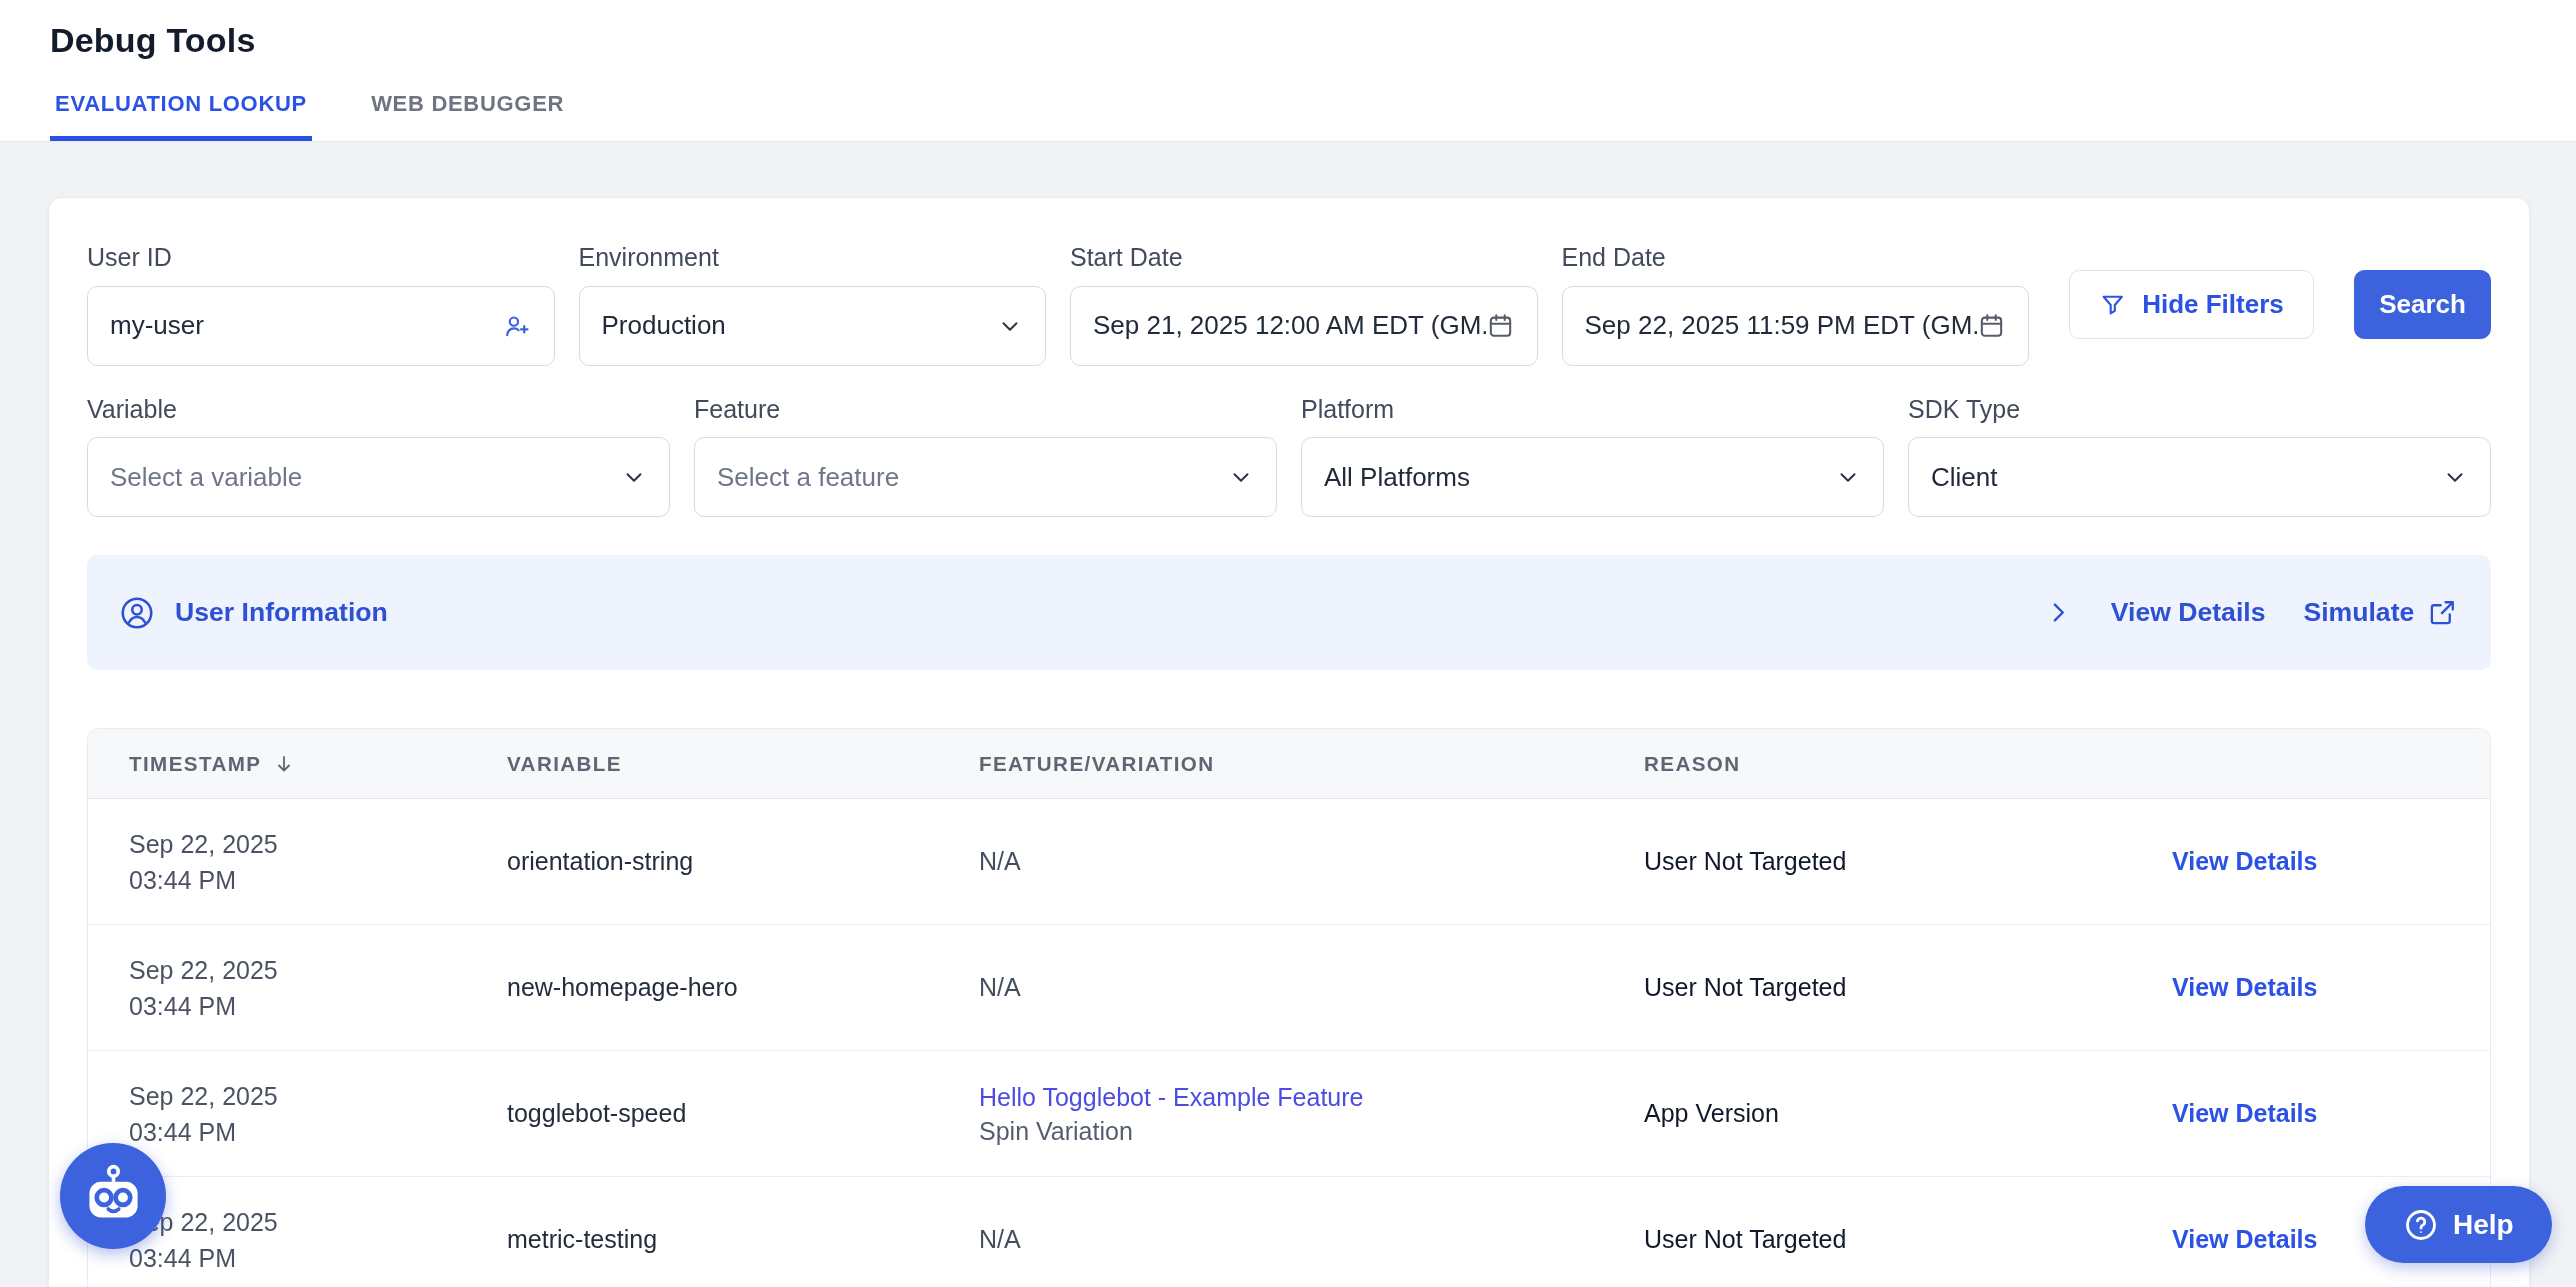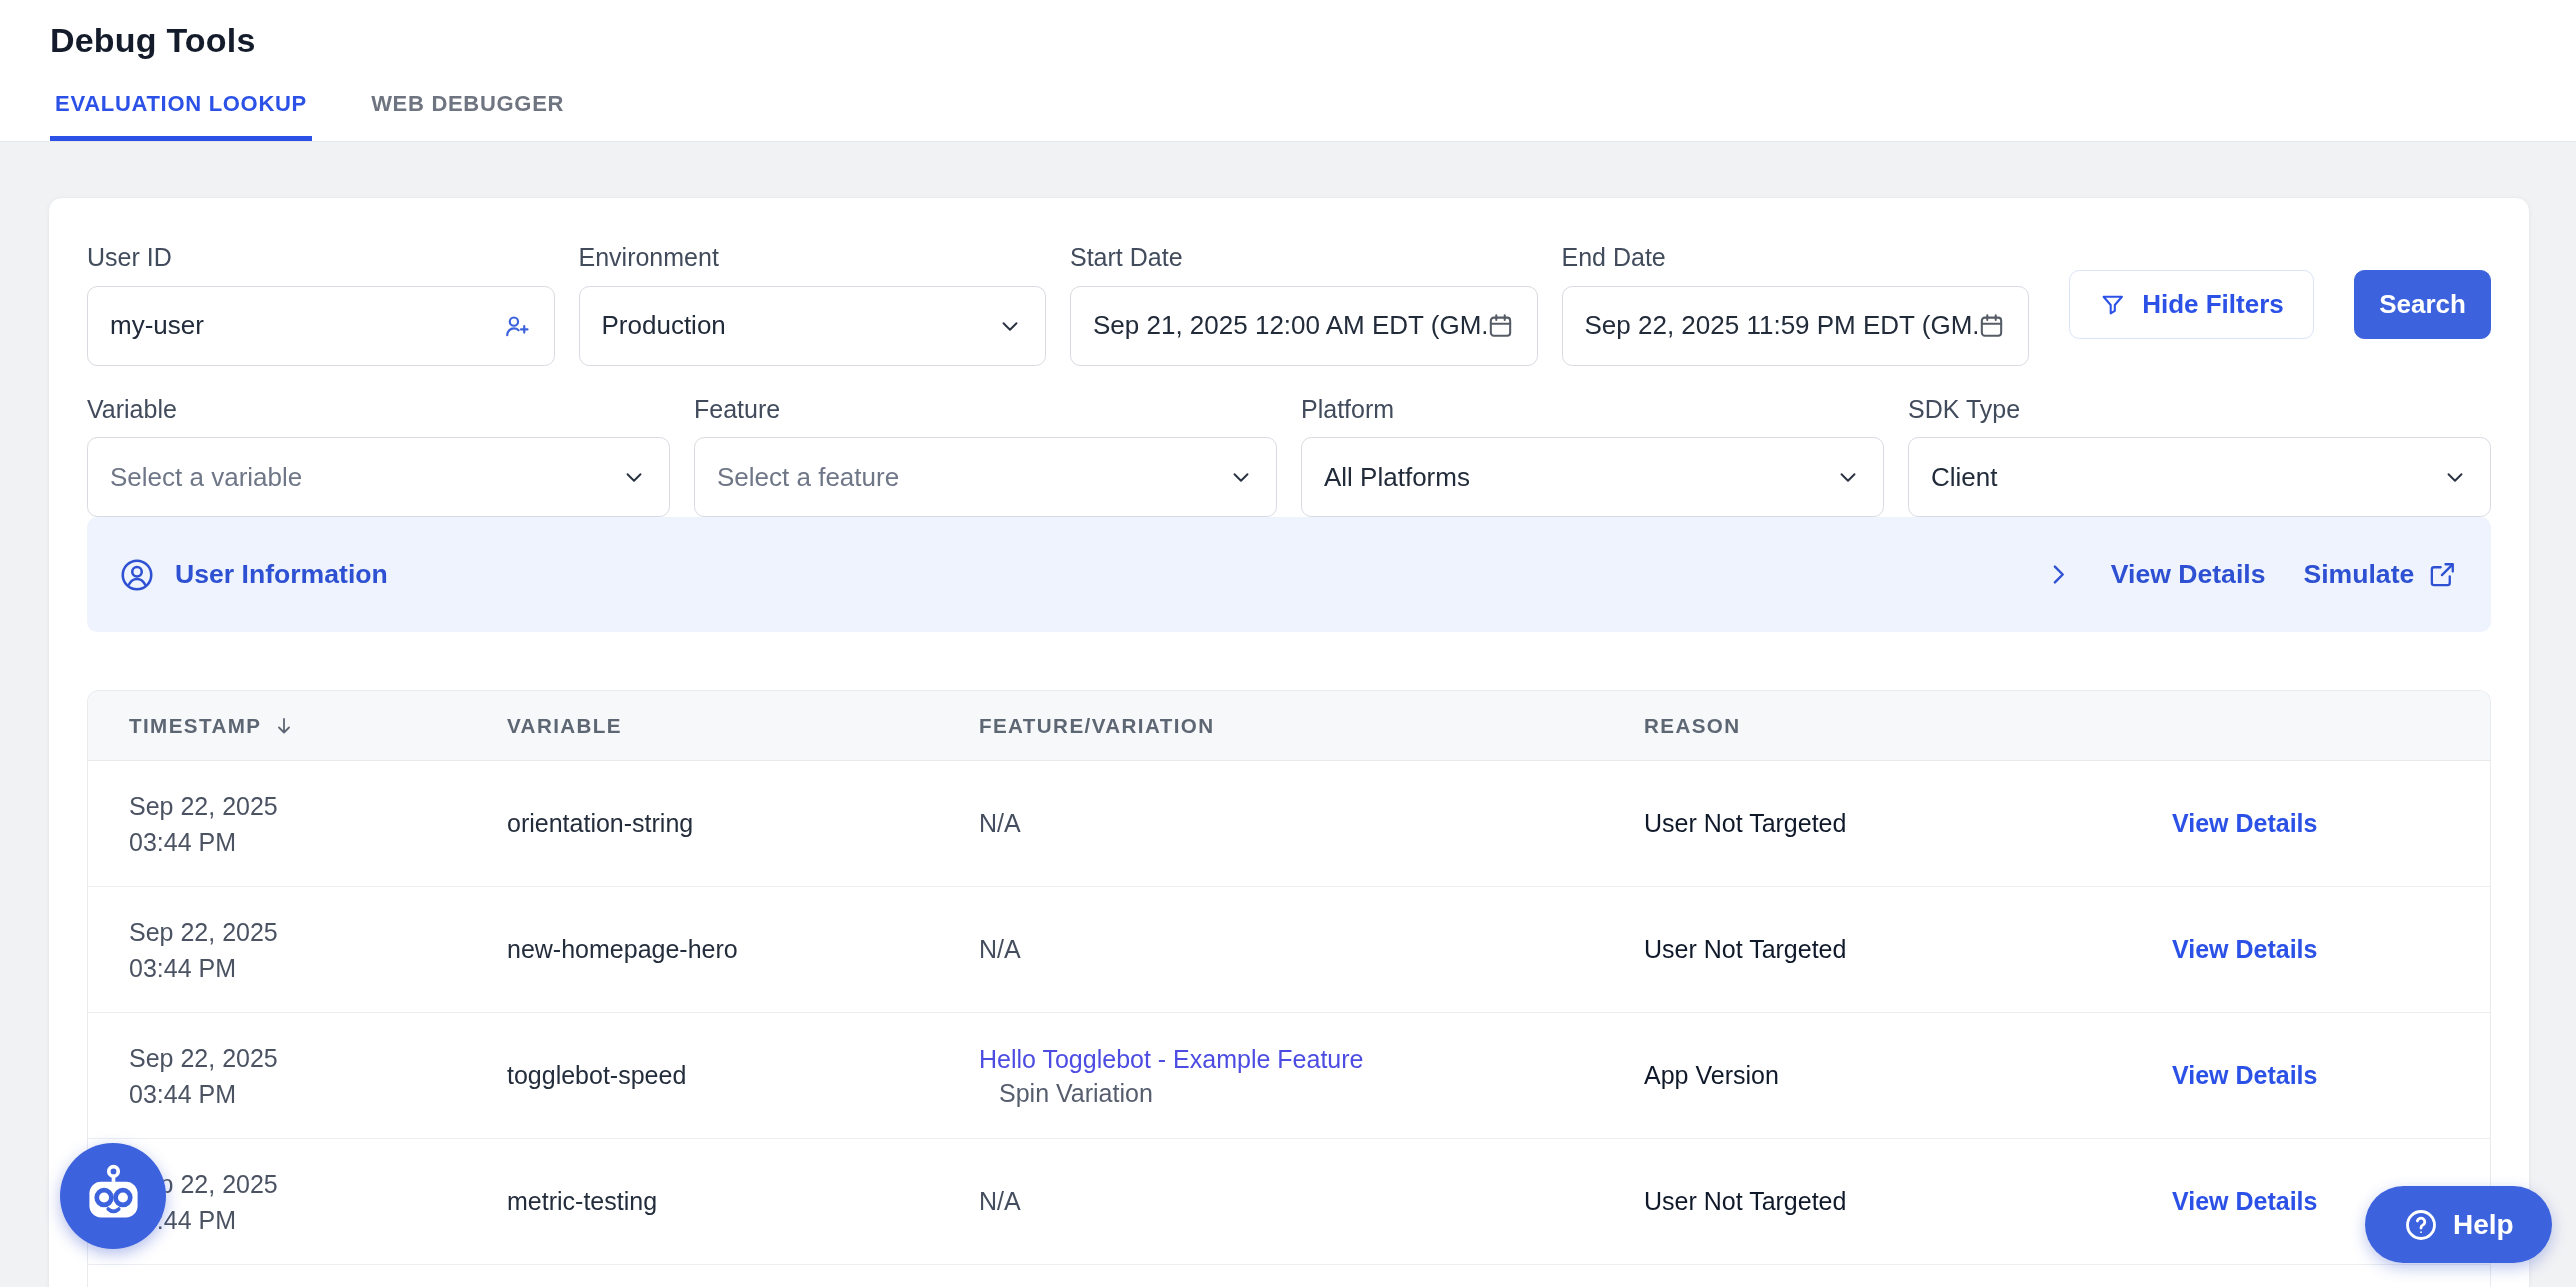--- a/index.html
+++ b/index.html
@@ -25,40 +25,40 @@
   .field-box .grow { flex:1 1 auto; min-width:0; overflow:hidden; }
   .field-box input { border:none; outline:none; font:inherit; color:#222b3a; width:100%; background:transparent; }
   .placeholder-text { color:#6e7687; }
   .icon { flex:0 0 auto; display:inline-flex; align-items:center; justify-content:center; }
 
   .btn { height:69px; border-radius:10.3px; display:flex; align-items:center; justify-content:center; gap:15.4px; font-size:26px; font-weight:600; cursor:pointer;margin-left:16px; }
   .btn-outline { width:245px; background:#fff; border:1.7px solid #dbe3f8; color:#2b51e6; }
   .btn-primary { width:137px; background:#3c62dd; border:1.7px solid #3c62dd; color:#fff; }
 
   
-  .banner { height:115px; background:#eef3fd; border-radius:10.3px; display:flex; align-items:center; padding:0 34px 0 31px; }
+  .banner { margin-top:38px; height:115px; background:#eef3fd; border-radius:10.3px; display:flex; align-items:center; padding:0 34px 0 31px; }
   .banner-left { display:flex; align-items:center; gap:19px; color:#2e50d2; font-size:26.6px; font-weight:600; }
   .banner-right { margin-left:auto; display:flex; align-items:center; gap:38px; color:#2e50d2; font-size:26.6px; font-weight:700; }
   .banner-link { display:flex; align-items:center; gap:13.7px; cursor:pointer; }
 
   
   .table { margin-top:58px; border:0.9px solid #e9ebef; border-bottom:none; border-radius:12px 12px 0 0; overflow:hidden; }
   .t-grid { display:grid; grid-template-columns:378px 472px 665px 528px 1fr; }
   .t-head { background:#f7f8fa; border-bottom:1.7px solid #e6e8ec; }
   .t-head .t-cell { height:69px; display:flex; align-items:center; font-size:20.6px; font-weight:600; letter-spacing:1.4px; color:#5d6673; }
   .t-row { border-bottom:1.7px solid #eceef2; background:#fff; }
   .t-cell { padding-left:41px; display:flex; align-items:center; }
   .t-row .t-cell { height:125px; font-size:25px; }
   .ts { color:#4b5363; line-height:36px; }
   .var-text { color:#242d3c; }
   .na-text { color:#454e5e; }
   .reason-text { color:#10192a; }
   .feature-cell { flex-direction:column; align-items:flex-start; justify-content:center; line-height:34px; }
   .feature-link { color:#4c4ce2; cursor:pointer; }
-  .feature-variation { color:#565e6e;margin-left:20px; }
+  .feature-variation { color:#565e6e; }
   .row-link { color:#2b51e6; font-weight:700; cursor:pointer; }
   .sort-icon { margin-left:10.3px; display:inline-flex; cursor:pointer; }
 
   
   .fab { position:absolute; left:60px; top:1143px; width:106px; height:106px; border-radius:50%; background:#3c62dd; display:flex; align-items:center; justify-content:center; box-shadow:0 5.1px 15.4px rgba(40,70,200,.35); cursor:pointer; }
   .help-btn { position:absolute; left:2365px; top:1186px; width:187px; height:77px; border-radius:39px; background:#3c62dd; color:#fff; display:flex; align-items:center; justify-content:center; gap:13.7px; font-size:28px; font-weight:700; box-shadow:0 5.1px 15.4px rgba(40,70,200,.3); cursor:pointer; }
 </style>
 </head>
 <body>
 

